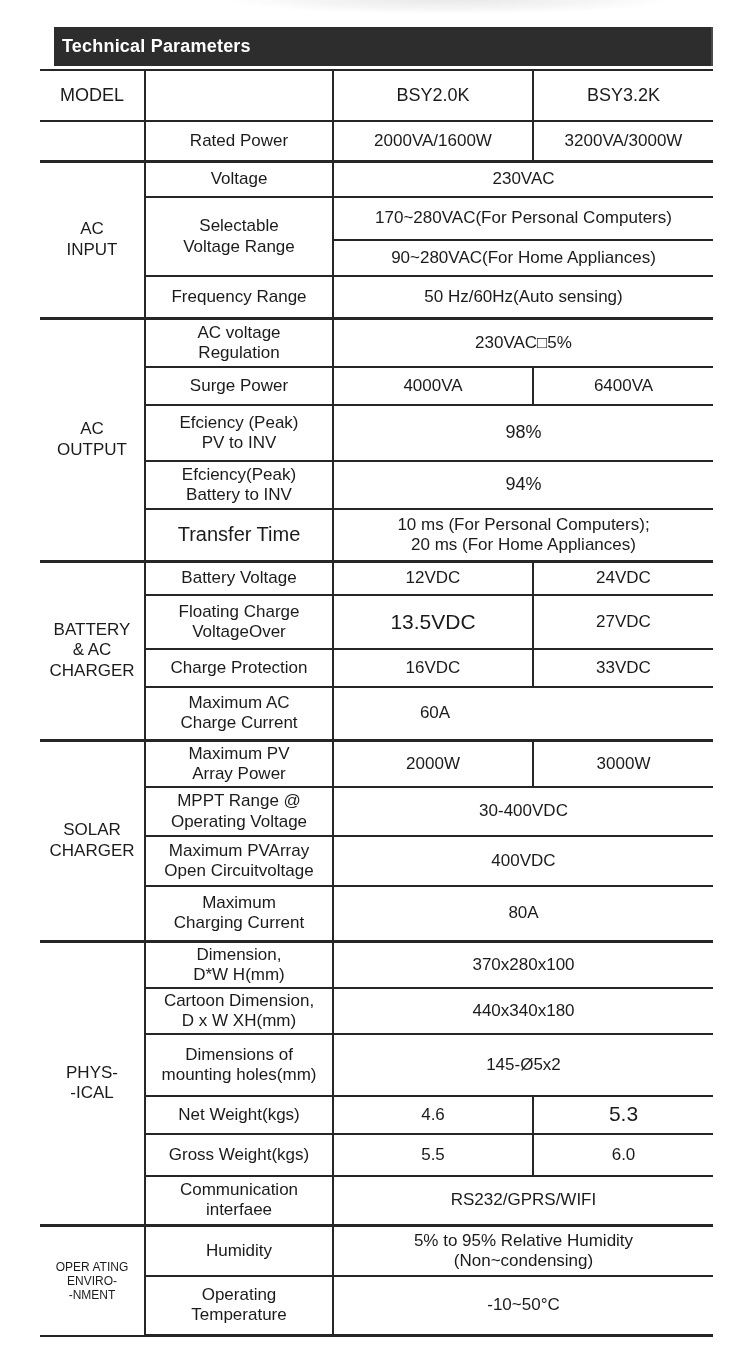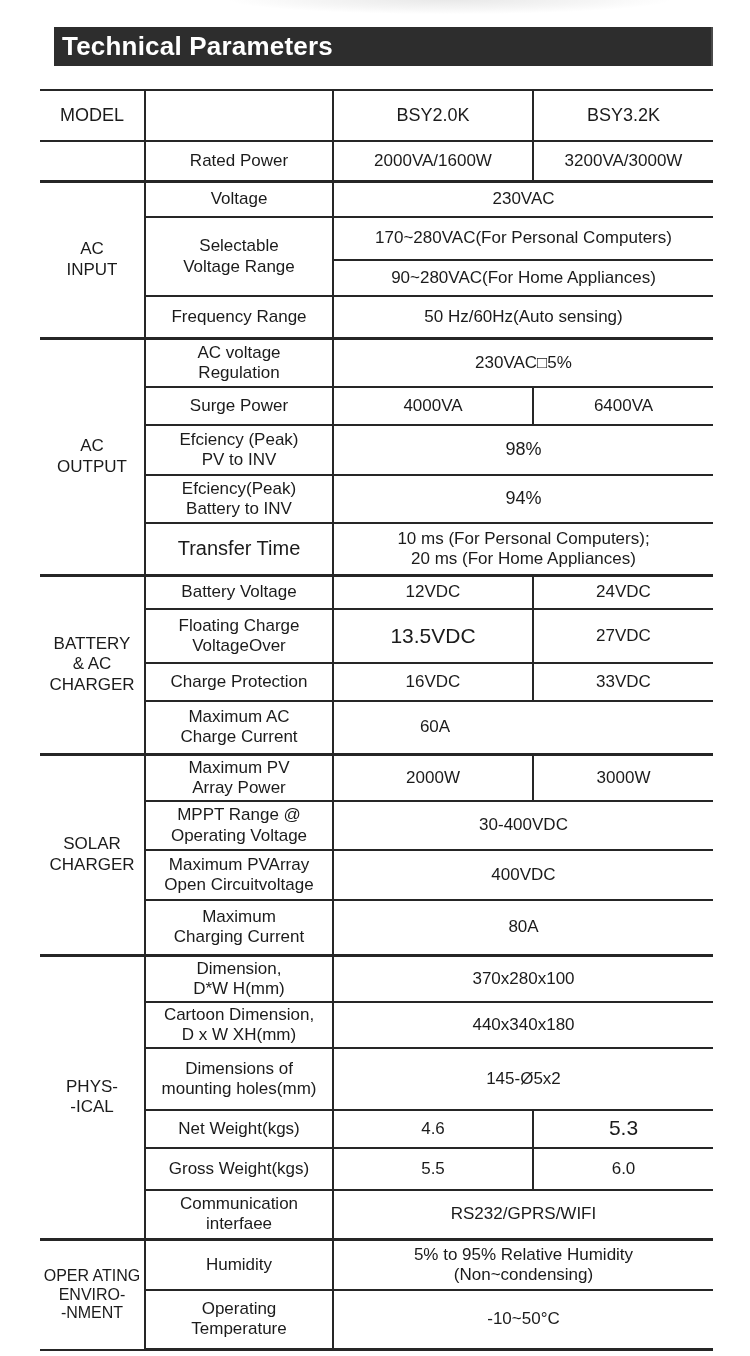--- a/index.html
+++ b/index.html
@@ -31,34 +31,33 @@
     width: 659px;
     height: 39px;
     background: #2d2d2d;
     border-right: 2px solid #4a4a4a;
     box-sizing: border-box;
     display: flex;
     align-items: center;
   }
   .title-bar .title-text {
     color: #ffffff;
-    font-size: 26px;
+    font-size: 18px;
     font-weight: bold;
     padding-left: 8px;
     letter-spacing: 0.2px;
     white-space: nowrap;
   }
   table.spec {
     position: absolute;
     left: 40px;
     top: 69px;
     width: 673px;
     border-collapse: collapse;
     table-layout: fixed;
-    margin-top: 20px;
   }
   table.spec col.c1 { width: 105px; }
   table.spec col.c2 { width: 188px; }
   table.spec col.c3 { width: 200px; }
   table.spec col.c4 { width: 180px; }
   table.spec td {
     border: 2px solid #262626;
     text-align: center;
     vertical-align: middle;
     font-size: 17px;
@@ -136,21 +135,21 @@
 OUTPUT</td>
       <td>AC voltage
 Regulation</td>
       <td class="no-r" colspan="2">230VAC□5%</td>
     </tr>
     <tr style="height:38px">
       <td>Surge Power</td>
       <td>4000VA</td>
       <td class="no-r">6400VA</td>
     </tr>
-    <tr style="height:50px">
+    <tr style="height:56px">
       <td>Efciency (Peak)
 PV to INV</td>
       <td class="no-r fs-md" colspan="2">98%</td>
     </tr>
     <tr style="height:48px">
       <td>Efciency(Peak)
 Battery to INV</td>
       <td class="no-r fs-md" colspan="2">94%</td>
     </tr>
     <tr style="height:52px">
@@ -235,21 +234,21 @@
       <td>5.5</td>
       <td class="no-r">6.0</td>
     </tr>
     <tr style="height:50px">
       <td>Communication
 interfaee</td>
       <td class="no-r" colspan="2">RS232/GPRS/WIFI</td>
     </tr>
 
     <tr class="sec" style="height:50px">
-      <td class="no-l" rowspan="2" style="font-size:16px">OPER ATING
+      <td class="no-l" rowspan="2" style="font-size:12px">OPER ATING
 ENVIRO-
 -NMENT</td>
       <td>Humidity</td>
       <td class="no-r" colspan="2">5% to 95% Relative Humidity
 (Non~condensing)</td>
     </tr>
     <tr class="last" style="height:60px">
       <td>Operating
 Temperature</td>
       <td class="no-r" colspan="2">-10~50°C</td>

